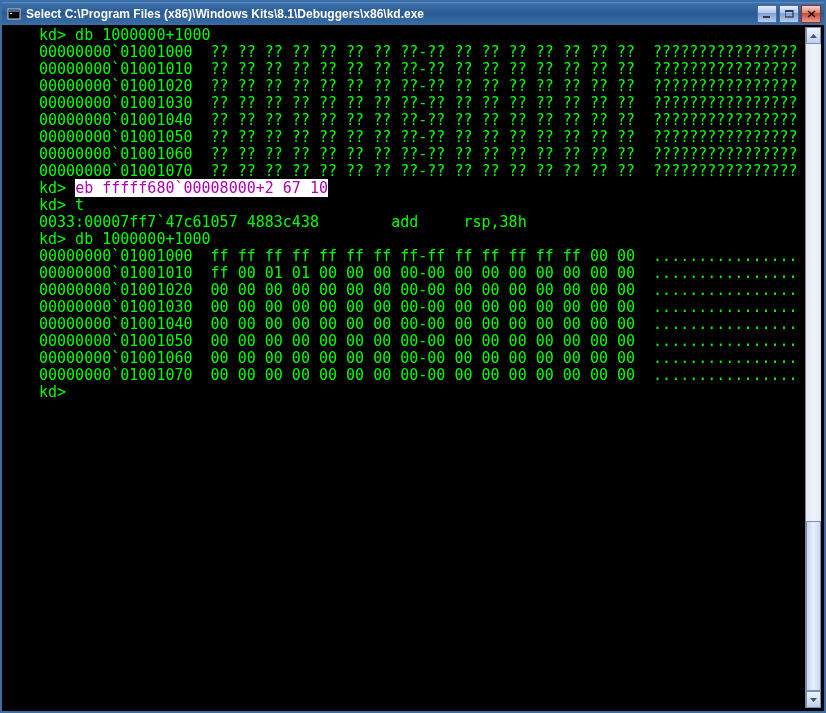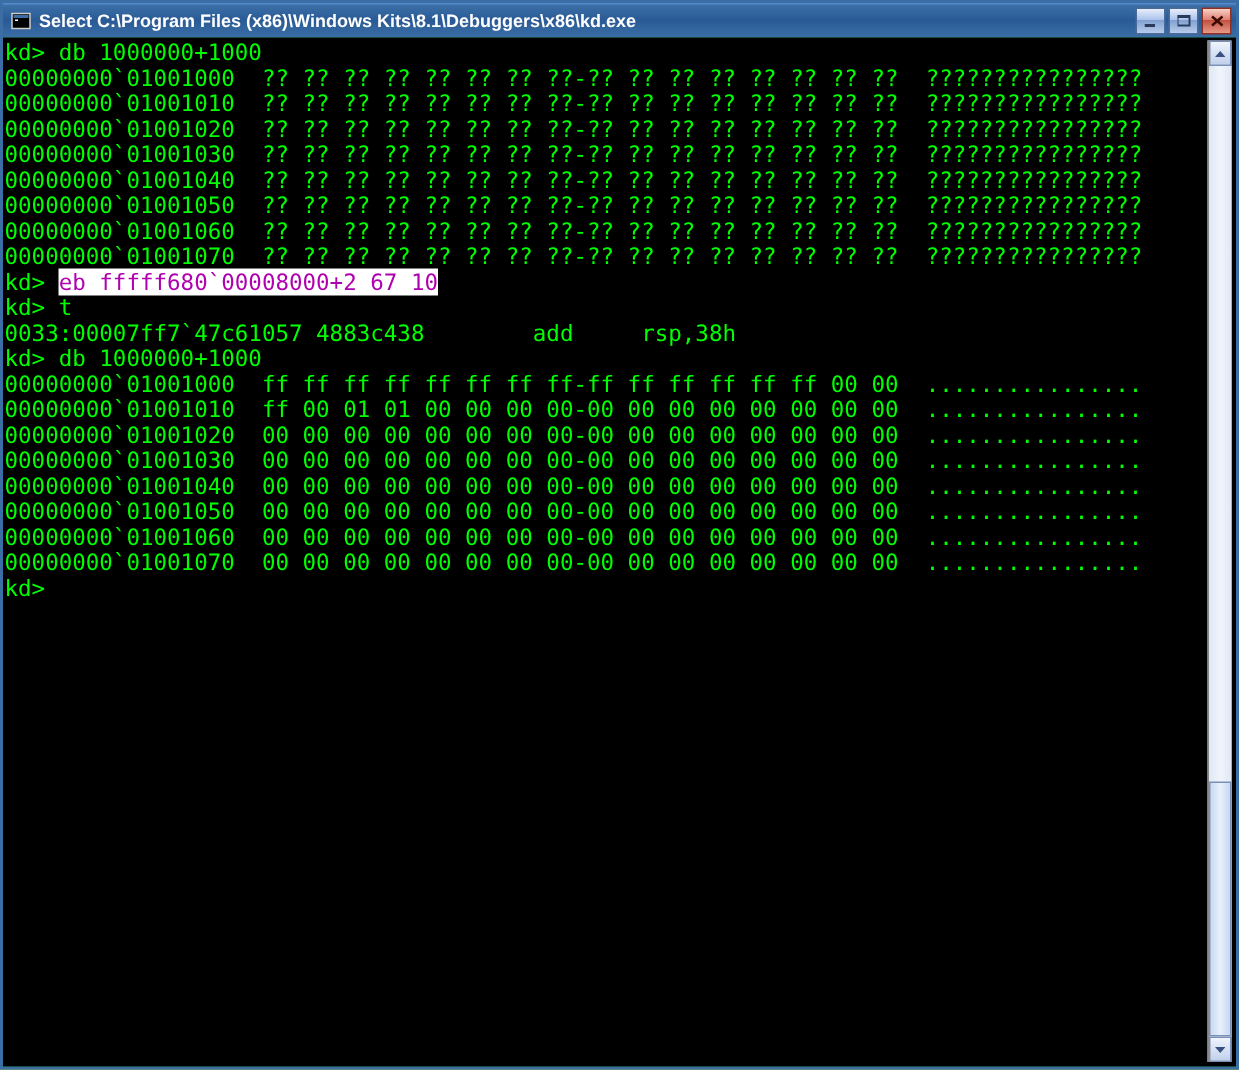--- a/index.html
+++ b/index.html
@@ -1,20 +1,20 @@
 <!DOCTYPE html>
 <html><head>
 <meta charset="utf-8">
 <style>
   * { margin: 0; padding: 0; box-sizing: border-box; }
   html, body { width: 826px; height: 713px; overflow: hidden; font-family: "Tahoma", sans-serif; }
   .window {
     width: 826px; height: 713px;
     border: 2px solid #3a6ea5;
-    background: #22c55e;
+    background: #000000;
     display: flex; flex-direction: column;
   }
   .titlebar {
     height: 23px;
     background: linear-gradient(to bottom, #5a8fd6 0%, #3a6ea5 8%, #2a5a95 50%, #3a6ea5 100%);
     display: flex; align-items: center;
     padding: 0 2px;
   }
   .titlebar .icon-box {
     width: 16px; height: 16px; margin: 0 4px 0 2px;
@@ -42,20 +42,21 @@
     flex:1; background:#000; padding: 2px 3px 3px 1px;
     display:flex;
   }
   .term-body {
     flex:1; overflow:hidden;
     font-family: "Consolas","Lucida Console",monospace;
     font-size: 15px; line-height: 17px;
     color:#00ff00;
     white-space: pre; 
     letter-spacing: 0px;
+    padding-left: 36px;
   }
   .term-body span.hl {
     background:#fff; color:#b000b0;
   }
   .scrollbar {
     width:16px; background:#e0e0e0;
     display:flex; flex-direction:column;
     border-left:1px solid #888;
   }
   .sb-btn {

